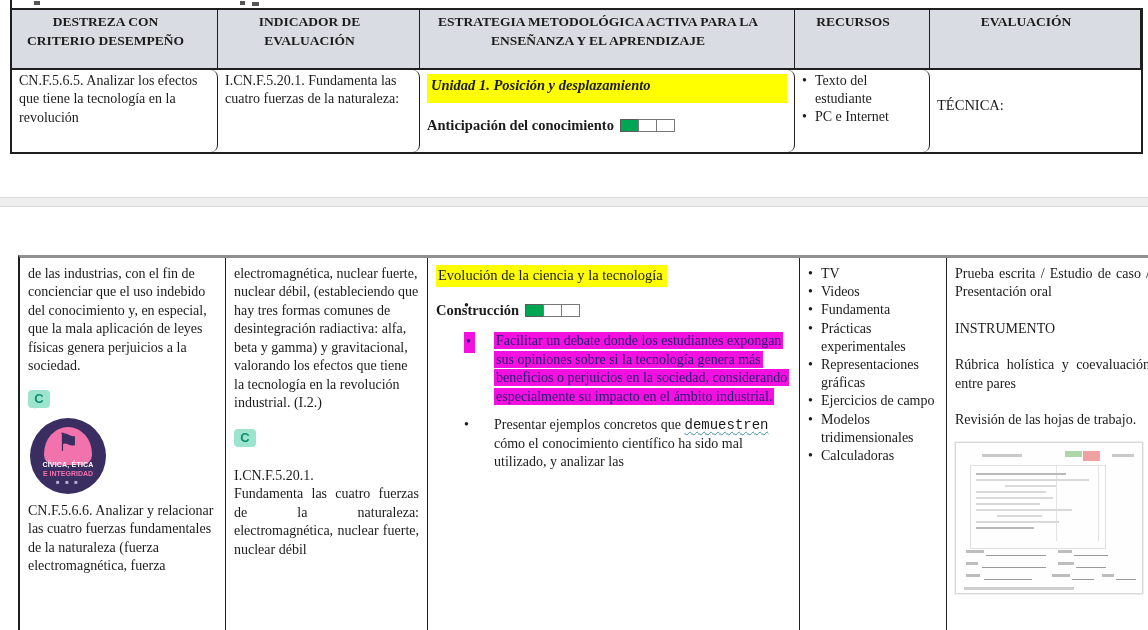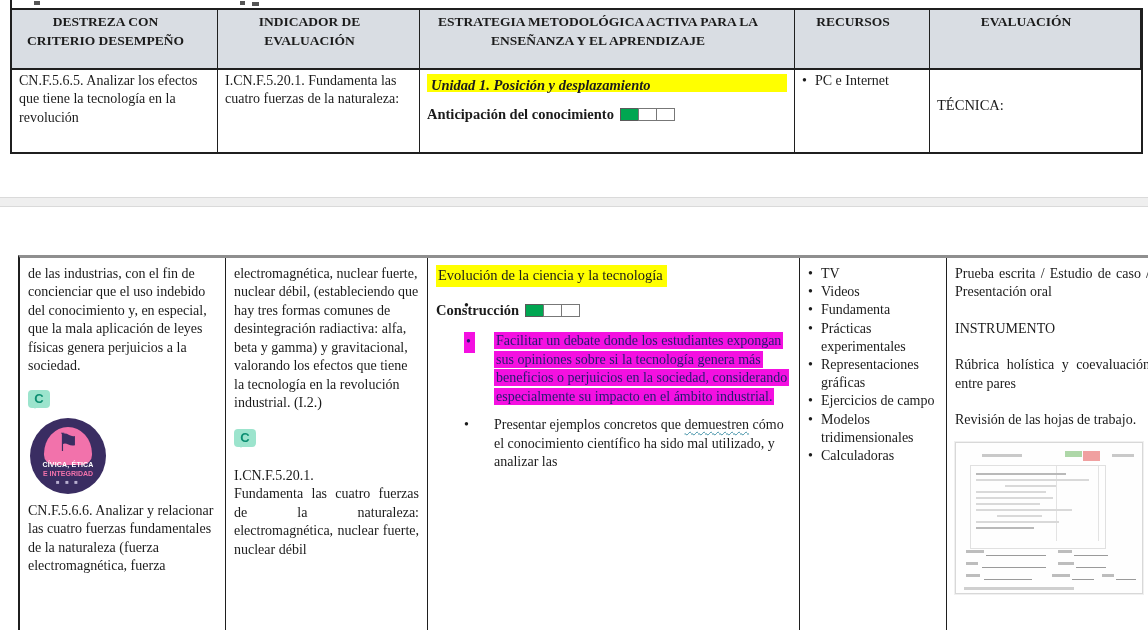--- a/index.html
+++ b/index.html
@@ -16,24 +16,24 @@
   .frag.f3{left:252px;width:7px;top:2px;}
 
   
   .t1{position:absolute;left:10px;top:8px;width:1133px;box-sizing:border-box;
       border:2px solid #1f1f1f;display:grid;grid-template-columns:206px 202px 375px 135px 211px;}
   .t1 .hcell{box-sizing:border-box;height:60px;background:#d9dde3;border-right:1px solid #1f1f1f;
       border-bottom:2px solid #1f1f1f;font-weight:bold;font-size:13.5px;line-height:1.38;
       text-align:center;padding:3px 24px 0 6px;}
   .t1 .hcell:last-child{border-right:none;}
   .t1 .bcell{box-sizing:border-box;height:82px;border-right:1px solid #1f1f1f;
-      font-size:14px;line-height:1.32;padding:2px 7px;overflow:hidden;}
+      font-size:14px;line-height:1.32;padding:2px 7px;overflow:hidden;border-radius:7px;}
   .t1 .bcell:last-child{border-right:none;}
 
-  .yellowband{background:#ffff00;height:18px;box-sizing:border-box;padding:2px 4px 0 4px;
+  .yellowband{background:#ffff00;height:29px;box-sizing:border-box;padding:2px 4px 0 4px;
       font-weight:bold;font-style:italic;font-size:14.5px;margin:2px 0 0 0;}
   .phase-line{margin-top:13px;font-weight:bold;font-size:14.5px;display:flex;align-items:center;}
   .pbar{display:inline-flex;margin-left:7px;}
   .pbar .seg{width:19px;height:13px;box-sizing:border-box;border:1px solid #777;background:#fff;margin-left:-1px;}
   .pbar .seg.fill{background:#00a651;border-color:#5a5a5a;}
 
   .ul{margin:0;padding:0;}
   .ul .li{position:relative;padding-left:13px;font-size:14px;line-height:1.3;}
   .ul .li::before{content:"\2022";position:absolute;left:0;top:0;}
 
@@ -74,21 +74,21 @@
   .badge .dots{position:absolute;left:0;top:61px;width:76px;text-align:center;font-size:6px;color:#b9b0d0;letter-spacing:2px;}
 
   
   .hl-yellow{display:inline-block;background:#ffff00;padding:1px 4px 2px 2px;font-size:14.5px;}
   .b-row{position:relative;padding-left:58px;margin-top:10px;}
   .b-row .mk{position:absolute;left:28px;top:0;}
   .b-row.tight{margin-top:12px;}
   .construccion{margin-top:14px;font-weight:bold;font-size:14.5px;display:flex;align-items:center;}
   .magenta{background:#f410e1;color:#221b6e;padding:1px 2px;-webkit-box-decoration-break:clone;box-decoration-break:clone;}
   .mk.magenta-mk{background:#f410e1;color:#221b6e;padding:1px 4px 1px 2px;}
-  .wavy{text-decoration:underline;text-decoration-style:wavy;text-decoration-color:#3c8ea5;text-decoration-thickness:1px;text-underline-offset:2px;}
+  .wavy{text-decoration:underline;text-decoration-style:wavy;text-decoration-color:#3c8ea5;text-decoration-thickness:1px;text-underline-offset:2px;font-family:Liberation Mono, monospace;}
 
   .code-block{margin-top:20px;} .mt14{margin-top:14px;} .mt16{margin-top:16px;}
   .blank{height:18px;}
 
   
   .thumb{width:188px;height:152px;background:#fefefe;border:1px solid #d8d8d8;box-shadow:0 0 0 1px #f0f0f0;
       margin-top:12px;position:relative;padding:8px 6px 4px 6px;box-sizing:border-box;}
   .thumb .hdr{position:absolute;left:8px;top:8px;right:8px;height:12px;}
   .thumb .hbar{position:absolute;top:3px;height:3px;background:#c9c9c9;}
   .thumb .cell-g{position:absolute;right:52px;top:0;width:17px;height:6px;background:#aed7a8;}
@@ -131,20 +131,21 @@
       <span>Anticipación del conocimiento</span>
       <span class="pbar">
           <span class="seg fill"></span>
           <span class="seg"></span>
           <span class="seg"></span>
         </span>
     </div>
   </div>
   <div class="bcell">
     <div class="ul">
+        <div class="li"><span>Texto del estudiante</span></div>
         <div class="li"><span>PC e Internet</span></div>
       </div>
   </div>
   <div class="bcell">
     <div class="tecnica">TÉCNICA:</div>
   </div>
 </div>
 
 <div class="pagegap"></div>
 

